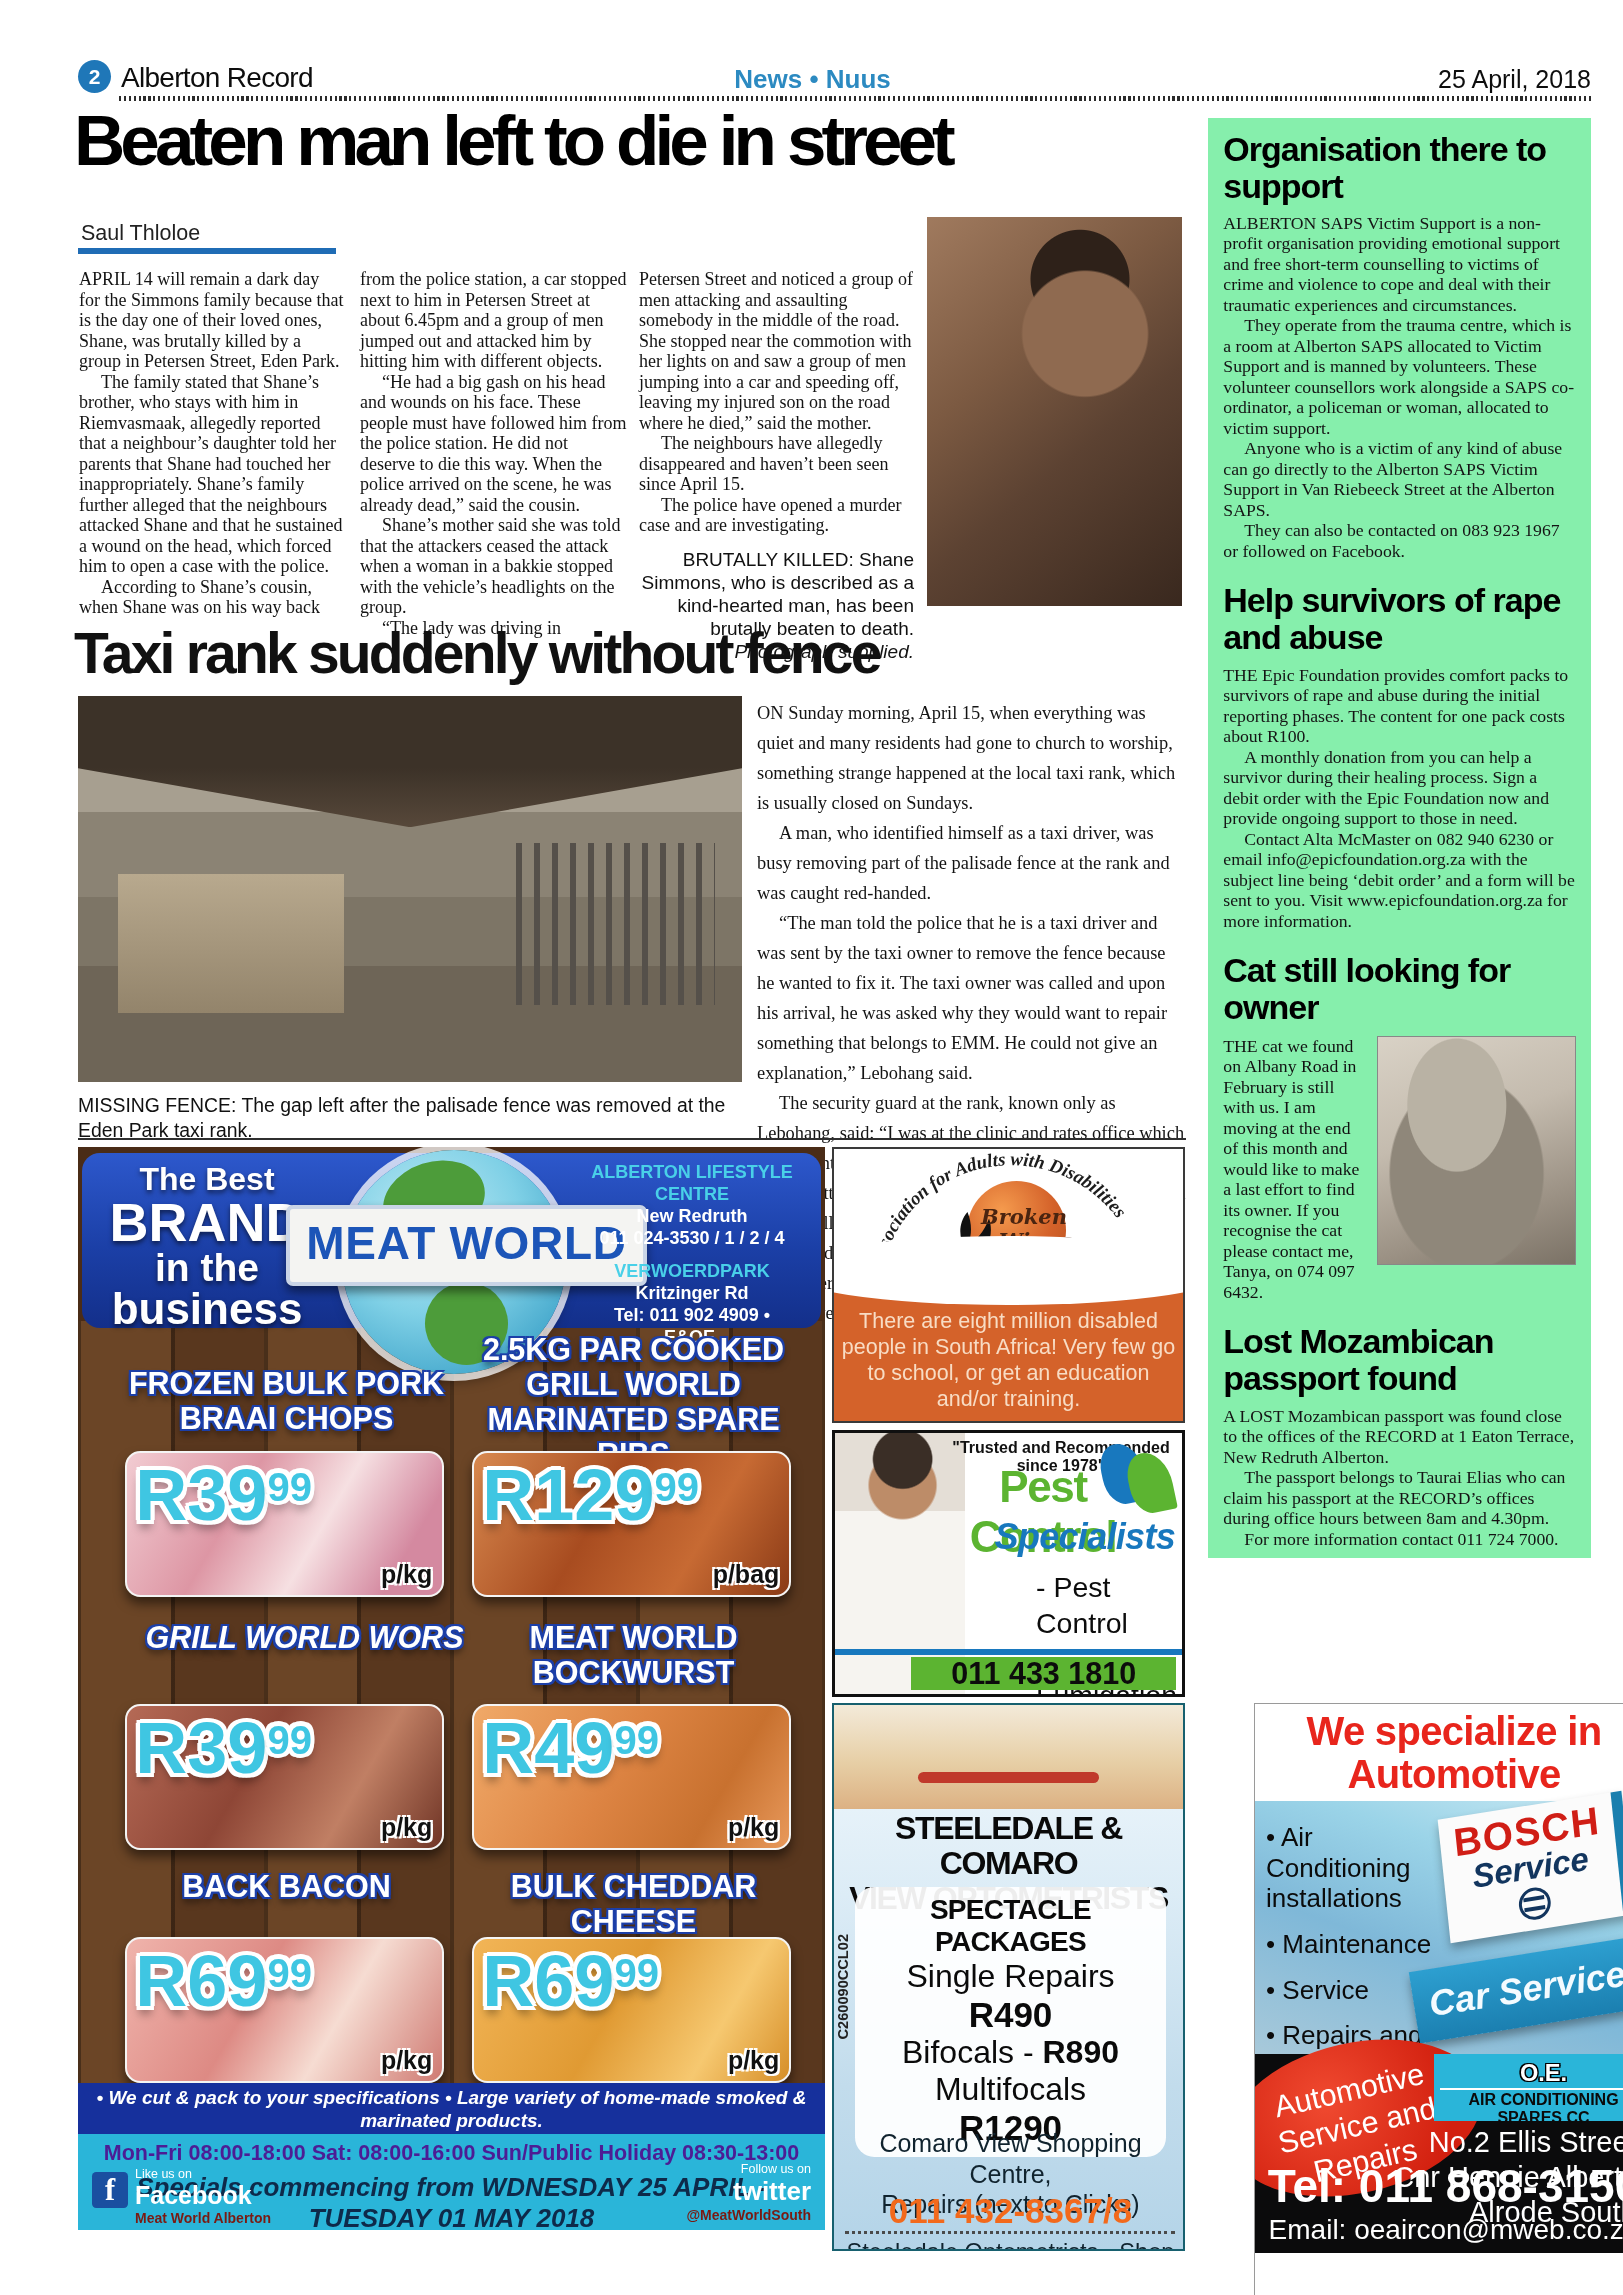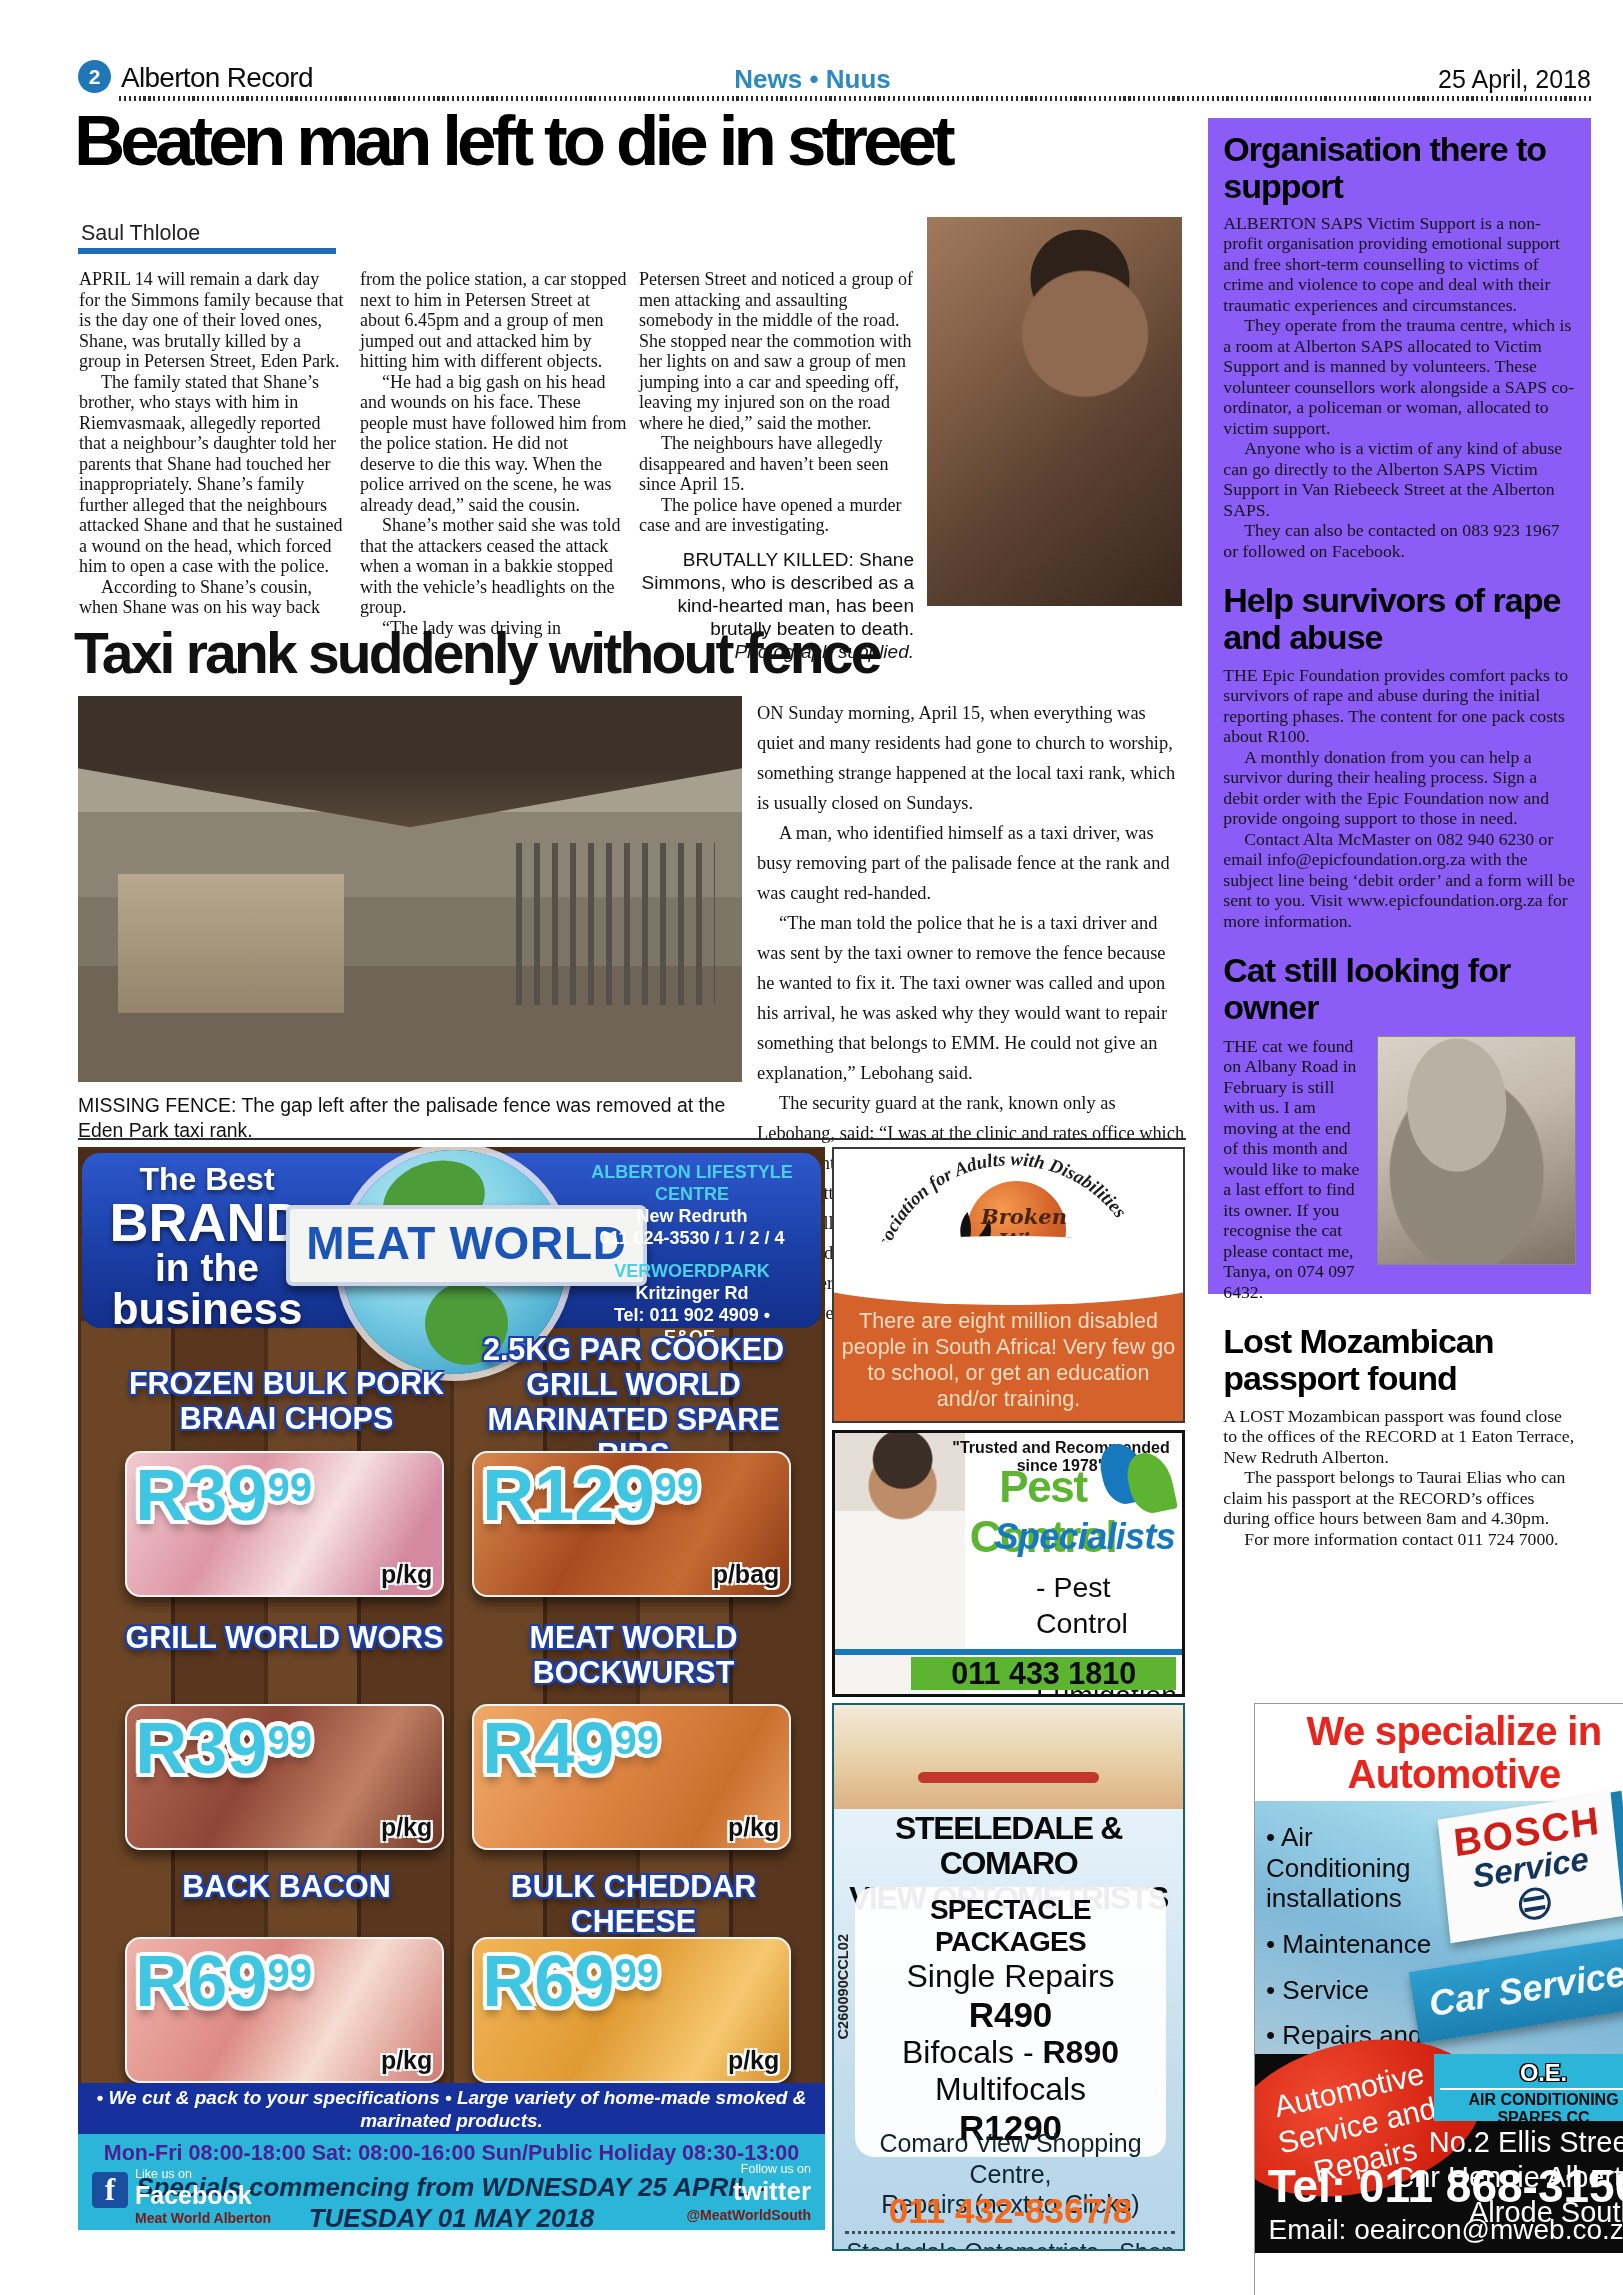--- a/index.html
+++ b/index.html
@@ -28,21 +28,21 @@
   .col3 { left:639px; top:269px; width:275px; }
   .lead-caption { margin-top:12.5px; text-align:right; font:19px/23px "Liberation Sans",sans-serif; color:#101010; text-indent:0 !important; }
   .lead-credit { text-align:right; font:italic 19px/23px "Liberation Sans",sans-serif; text-indent:0 !important; }
   .victim-photo { left:927px; top:217px; width:255px; height:389px;
     background:
       radial-gradient(circle at 62% 30%, #8f6a50 0 62px, transparent 64px),
       radial-gradient(circle at 60% 16%, #2e2119 0 49px, transparent 50px),
       linear-gradient(140deg,#a07a5e 0%,#7c5a42 35%,#5c4232 60%,#39281e 100%); }
 
   
-  .sidebar { left:1208px; top:118px; width:383px; height:1176px; background:#8b5cf6; padding:12.5px 15.3px; }
+  .sidebar { left:1208px; top:118px; width:383px; height:1440px; background:#86efac; padding:12.5px 15.3px; }
   .sb-h2 { font:bold 34px/37px "Liberation Sans",sans-serif; letter-spacing:-1px; color:#000; }
   .sb-body { margin-top:8.3px; font-size:17.7px; line-height:20.5px; color:#141414; }
   .sb-body p + p { text-indent:21px; }
   .sb-gap { margin-top:21px; }
   .cat-row { display:flex; margin-top:9.7px; }
   .cat-text { width:146px; font-size:17.7px; line-height:20.5px; }
   .cat-photo { width:200px; height:229px; margin-left:8.3px; border:0.7px solid #888;
     background:
       radial-gradient(ellipse at 40% 30%, #b9b2a4 0 49px, transparent 50px),
       radial-gradient(ellipse at 45% 60%, #8f877a 0 76px, transparent 78px),
@@ -315,21 +315,21 @@
   <div class="mw-name" style="left:389px; top:185px;">2.5KG PAR COOKED GRILL WORLD MARINATED SPARE RIBS</div>
   <div class="mw-card ph-pork" style="left:47px; top:304px;">
     <div class="mw-price"><span>R39</span><sup>99</sup></div>
     <div class="mw-unit">p/kg</div>
   </div>
   <div class="mw-card ph-ribs" style="left:394px; top:304px;">
     <div class="mw-price"><span>R129</span><sup>99</sup></div>
     <div class="mw-unit">p/bag</div>
   </div>
 
-  <div class="mw-name" style="left:40px; top:473px;">GRILL WORLD WORS</div>
+  <div class="mw-name" style="left:60px; top:473px;font-style:italic;">GRILL WORLD WORS</div>
   <div class="mw-name" style="left:389px; top:473px;">MEAT WORLD BOCKWURST</div>
   <div class="mw-card ph-wors" style="left:47px; top:557px;">
     <div class="mw-price"><span>R39</span><sup>99</sup></div>
     <div class="mw-unit">p/kg</div>
   </div>
   <div class="mw-card ph-bock" style="left:394px; top:557px;">
     <div class="mw-price"><span>R49</span><sup>99</sup></div>
     <div class="mw-unit">p/kg</div>
   </div>
 

